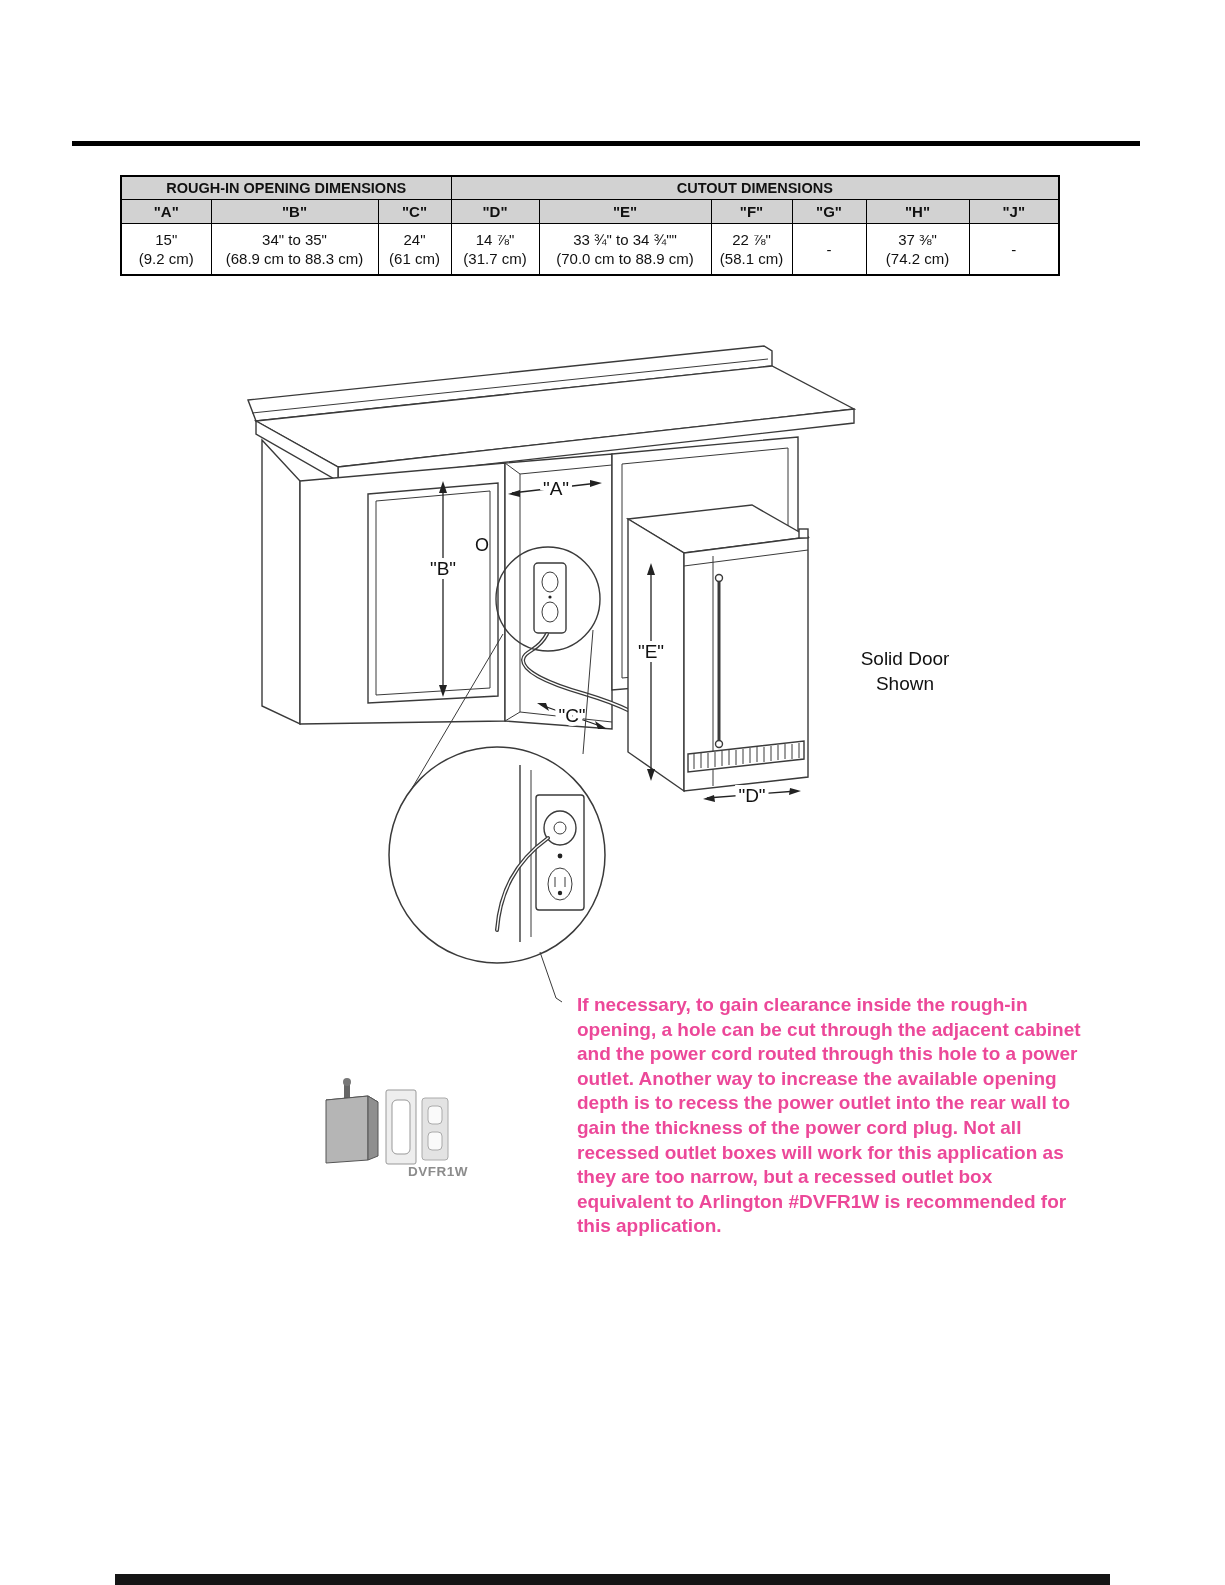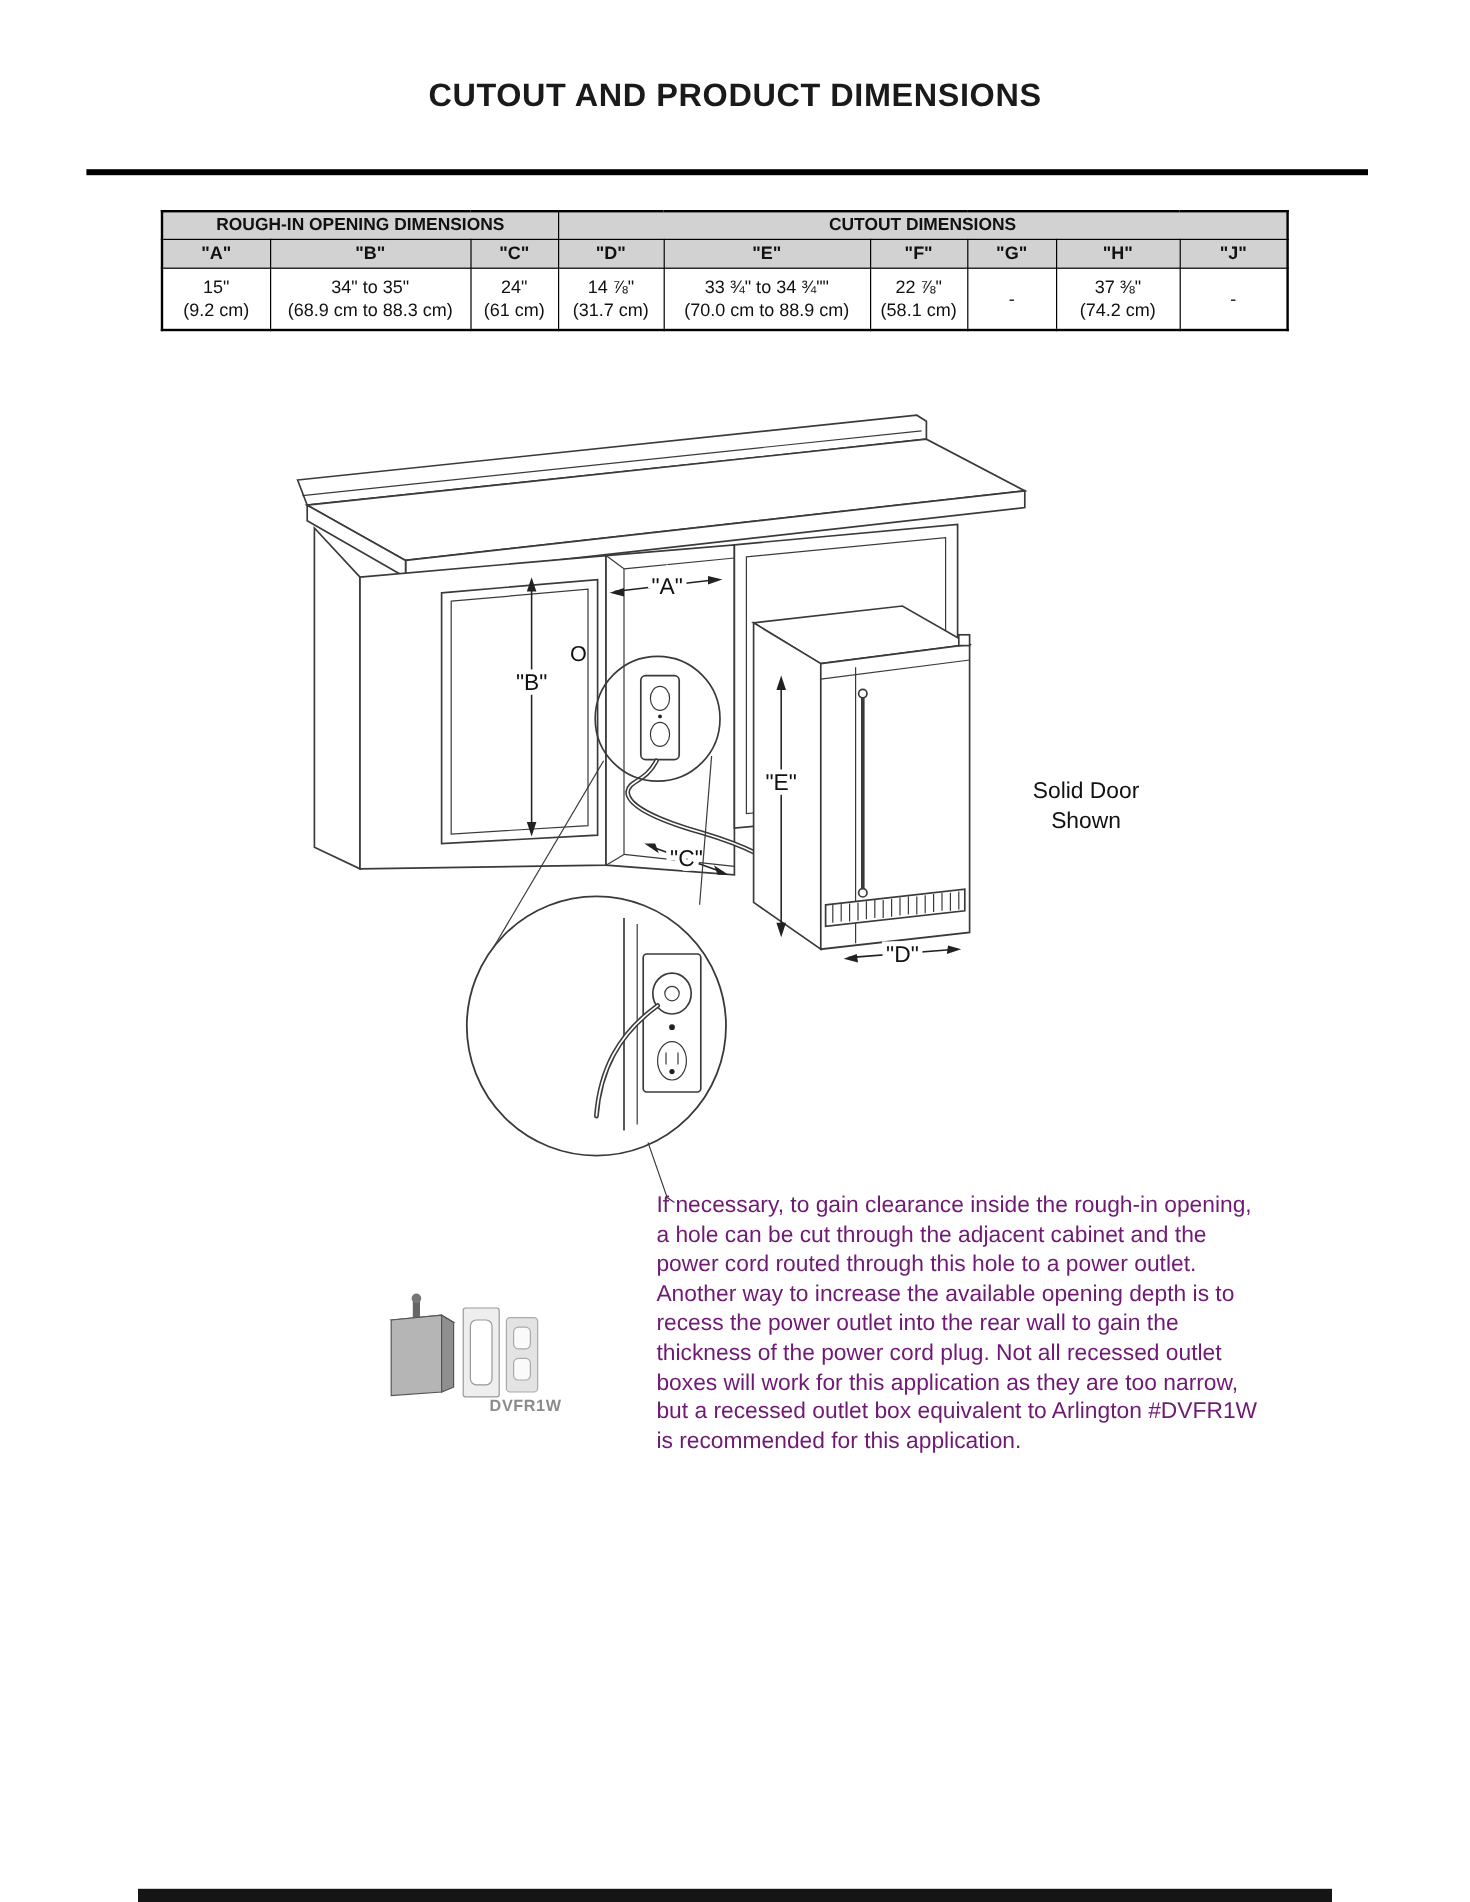--- a/index.html
+++ b/index.html
@@ -1,21 +1,21 @@
 <!DOCTYPE html>
 <html><head>
 <meta charset="utf-8">
 <style>
   html,body{margin:0;padding:0;background:#fff;}
   .page{position:relative;width:1225px;height:1585px;background:#fff;overflow:hidden;
         font-family:"Liberation Sans","DejaVu Sans",sans-serif;color:#111;}
   .title{position:absolute;top:64px;left:0;width:100%;text-align:center;
          font-size:27px;font-weight:bold;letter-spacing:.5px;color:#1a1a1a;}
   .rule{position:absolute;left:72px;top:141px;width:1068px;height:5px;background:#000;}
-  .table-wrap{position:absolute;left:134px;top:175px;}
+  .table-wrap{position:absolute;left:120px;top:175px;}
   .dim-table{border-collapse:collapse;table-layout:fixed;width:938px;border:2px solid #000;}
   .dim-table th,.dim-table td{border:1px solid #000;text-align:center;padding:0;color:#111;}
   .grp th{background:#d2d2d2;font-size:14.5px;height:22px;font-weight:bold;}
   .colhdr th{background:#d2d2d2;font-size:15px;height:23px;font-weight:bold;}
   .vals td{height:50px;font-size:15px;vertical-align:middle;background:#fff;}
   .vals td div{line-height:19px;}
   .vals td div:empty{display:none;}
   .diagram{position:absolute;left:0;top:0;}
   .f{fill:#fff;stroke:#3a3a3a;stroke-width:1.4;}
   .s{fill:none;stroke:#3a3a3a;stroke-width:1.4;}
@@ -23,30 +23,29 @@
   .dim{stroke:#222;stroke-width:1.3;fill:none;}
   .ah{fill:#222;stroke:none;}
   .dimlbl{font-family:"Liberation Sans",sans-serif;font-size:19px;fill:#111;
           text-anchor:middle;paint-order:stroke;stroke:#fff;stroke-width:8px;}
   .olbl{font-family:"Liberation Sans",sans-serif;font-size:18px;fill:#111;text-anchor:middle;}
   .cap{font-family:"Liberation Sans",sans-serif;font-size:19px;fill:#111;text-anchor:middle;}
   .boxlbl{font-family:"Liberation Sans",sans-serif;font-size:13.5px;font-weight:bold;
           fill:#8c8c8c;text-anchor:middle;letter-spacing:.5px;}
   .cord{fill:none;stroke:#3a3a3a;stroke-width:4;stroke-linecap:round;}
   .cordw{fill:none;stroke:#fff;stroke-width:1.4;stroke-linecap:round;}
-  .note{position:absolute;left:547px;top:993px;width:505px;font-size:19px;
-        line-height:24.6px;color:#701a75;}
+  .note{position:absolute;left:577px;top:993px;width:505px;font-size:19px;
+        line-height:24.6px;color:#ec4899;font-weight:bold;}
   .footer-bar{position:absolute;left:115px;top:1574px;width:995px;height:11px;background:#151515;}
 </style>
 </head>
 <body>
 
 <div class="page">
 
-  <div class="title">CUTOUT AND PRODUCT DIMENSIONS</div>
   <div class="rule"></div>
 
   <div class="table-wrap">
     <table class="dim-table">
       <colgroup>
         <col style="width:90px">
           <col style="width:167px">
           <col style="width:73px">
         <col style="width:88px">
           <col style="width:172px">

